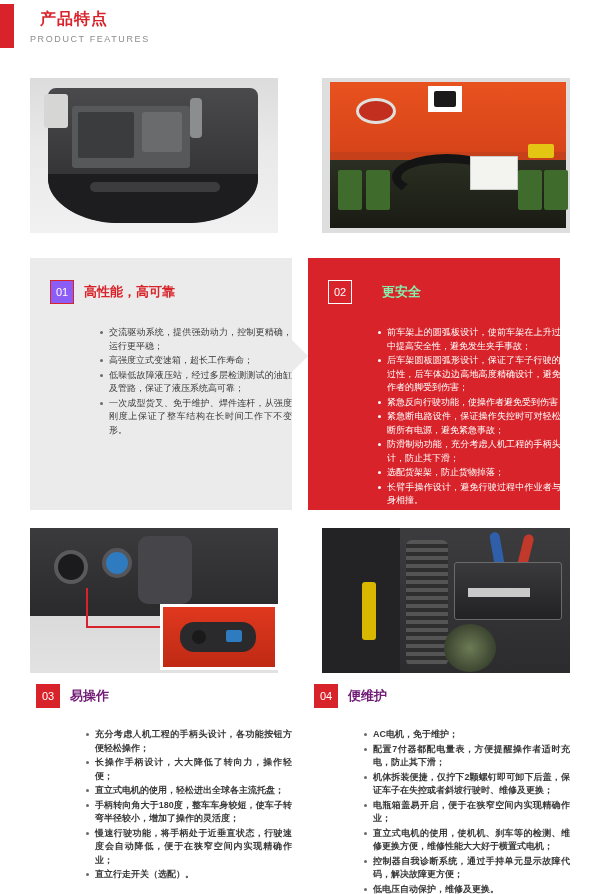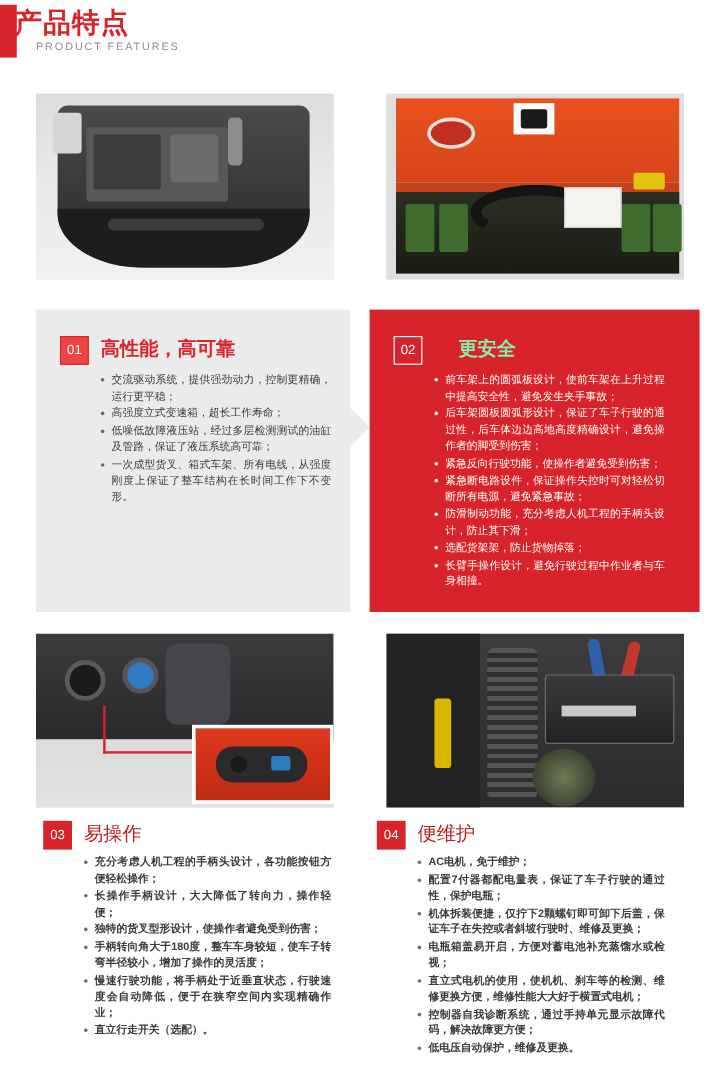--- a/index.html
+++ b/index.html
@@ -23,22 +23,22 @@
     width: 600px; height: 56px;
   }
   .header-bar {
     position: absolute;
     left: 0; top: 4px;
     width: 14px; height: 44px;
     background: #d9232a;
   }
   .header-title {
     position: absolute;
-    left: 12px; top: 6px;
-    font-size: 23px;
+    left: 40px; top: 6px;
+    font-size: 16px;
     font-weight: bold;
     color: #d9232a;
     letter-spacing: 1px;
     line-height: 26px;
   }
   .header-sub {
     position: absolute;
     left: 30px; top: 34px;
     font-size: 9px;
     color: #8c8c8c;
@@ -110,55 +110,55 @@
   .p4-yellow { position:absolute; left:40px; top:54px; width:14px; height:58px; background:#d9b700; border-radius:3px; }
 
   
   .panel {
     position: absolute;
     top: 258px;
     height: 252px;
     padding: 22px 22px 0 20px;
   }
   .panel-left  { left: 30px;  width: 262px; background: #ebebeb; }
-  .panel-right { left: 308px; width: 275px; background: #d9232a; }
+  .panel-right { left: 308px; width: 252px; background: #d9232a; }
   .arrow {
     position: absolute;
     left: 292px; top: 340px;
     width: 0; height: 0;
     border-top: 16px solid transparent;
     border-bottom: 16px solid transparent;
     border-left: 16px solid #ebebeb;
   }
   .num {
     position: absolute;
     width: 24px; height: 24px;
     border: 1px solid #ffffff;
     color: #ffffff;
     font-size: 11px;
     line-height: 22px;
     text-align: center;
     font-family: "Liberation Sans", sans-serif;
   }
-  .panel-left .num  { left: 20px; top: 22px; background: #ef4444; border-color: #d9232a; }
+  .panel-left .num  { left: 20px; top: 22px; background: #8b5cf6; border-color: #d9232a; }
   .panel-right .num { left: 20px; top: 22px; background: #d9232a; border-color: #ffffff; }
   .panel-title {
     position: absolute;
     left: 54px; top: 24px;
-    font-size: 16px;
+    font-size: 13px;
     font-weight: bold;
     line-height: 20px;
   }
   .panel-left .panel-title  { color: #d9232a; }
   .panel-right .panel-title { color: #86efac; margin-left: 20px; }
   .bullets {
     position: absolute;
     left: 54px; top: 52px;
     width: 192px;
-    margin: 0; padding: 0;
+    margin: 16px; padding: 0;
     list-style: none;
   }
   .bullets li {
     position: relative;
     padding-left: 9px;
     font-size: 9px;
     line-height: 13.5px;
     margin-bottom: 1px;
     text-align: justify;
   }
@@ -188,23 +188,23 @@
     width: 24px; height: 24px;
     background: #d9232a;
     color: #ffffff;
     font-size: 11px;
     line-height: 24px;
     text-align: center;
   }
   .block .b-title {
     position: absolute;
     left: 40px; top: 2px;
-    font-size: 16px;
-    font-weight: normal;
-    color: #b91c1c;
+    font-size: 13px;
+    font-weight: bold;
+    color: #701a75;
     line-height: 20px;
   }
   .block .bullets {
     position: absolute;
     left: 40px; top: 28px;
     width: 206px;
   }
   .block .bullets li { color: #3a3a3a; font-weight: bold; }
   .block .bullets li::before { background: #6a6a6a; }
 </style>
@@ -249,21 +249,21 @@
     <div class="p2-yellow"></div>
   </div>
 
   <div class="panel panel-left">
     <div class="num">01</div>
     <div class="panel-title">高性能，高可靠</div>
     <ul class="bullets">
       <li>交流驱动系统，提供强劲动力，控制更精确，运行更平稳；</li>
       <li>高强度立式变速箱，超长工作寿命；</li>
       <li>低噪低故障液压站，经过多层检测测试的油缸及管路，保证了液压系统高可靠；</li>
-      <li>一次成型货叉、箱式车架、所有电线，从强度刚度上保证了整车结构在长时间工作下不变形。</li>
+      <li>一次成型货叉、免于维护、焊件连杆，从强度刚度上保证了整车结构在长时间工作下不变形。</li>
     </ul>
   </div>
 
   <div class="arrow"></div>
 
   <div class="panel panel-right">
     <div class="num">02</div>
     <div class="panel-title">更安全</div>
     <ul class="bullets">
       <li>前车架上的圆弧板设计，使前车架在上升过程中提高安全性，避免发生夹手事故；</li>
@@ -302,34 +302,34 @@
     <div class="p4-box-lbl"></div>
     <div class="p4-motor"></div>
   </div>
 
   <div class="block block-left">
     <div class="num-b">03</div>
     <div class="b-title">易操作</div>
     <ul class="bullets">
       <li>充分考虑人机工程的手柄头设计，各功能按钮方便轻松操作；</li>
       <li>长操作手柄设计，大大降低了转向力，操作轻便；</li>
-      <li>独特的货叉型形设计，使操作者避免受到伤害；</li>
+      <li>直立式电机的使用，轻松进出全球各主流托盘；</li>
       <li>手柄转向角大于180度，整车车身较短，使车子转弯半径较小，增加了操作的灵活度；</li>
       <li>慢速行驶功能，将手柄处于近垂直状态，行驶速度会自动降低，便于在狭窄空间内实现精确作业；</li>
       <li>直立行走开关（选配）。</li>
     </ul>
   </div>
 
   <div class="block block-right">
     <div class="num-b">04</div>
     <div class="b-title">便维护</div>
     <ul class="bullets">
       <li>AC电机，免于维护；</li>
-      <li>配置7付器都配电量表，保证了车子行驶的通过性，保护电瓶；</li>
+      <li>配置7付器都配电量表，方便提醒操作者适时充电，防止其下滑；</li>
       <li>机体拆装便捷，仅拧下2颗螺钉即可卸下后盖，保证车子在失控或者斜坡行驶时、维修及更换；</li>
-      <li>电瓶箱盖易开启，方便对蓄电池补充蒸馏水或检视；</li>
+      <li>电瓶箱盖易开启，便于在狭窄空间内实现精确作业；</li>
       <li>直立式电机的使用，使机机、刹车等的检测、维修更换方便，维修性能大大好于横置式电机；</li>
       <li>控制器自我诊断系统，通过手持单元显示故障代码，解决故障更方便；</li>
       <li>低电压自动保护，维修及更换。</li>
     </ul>
   </div>
 
 </div>
 
 </body></html>

